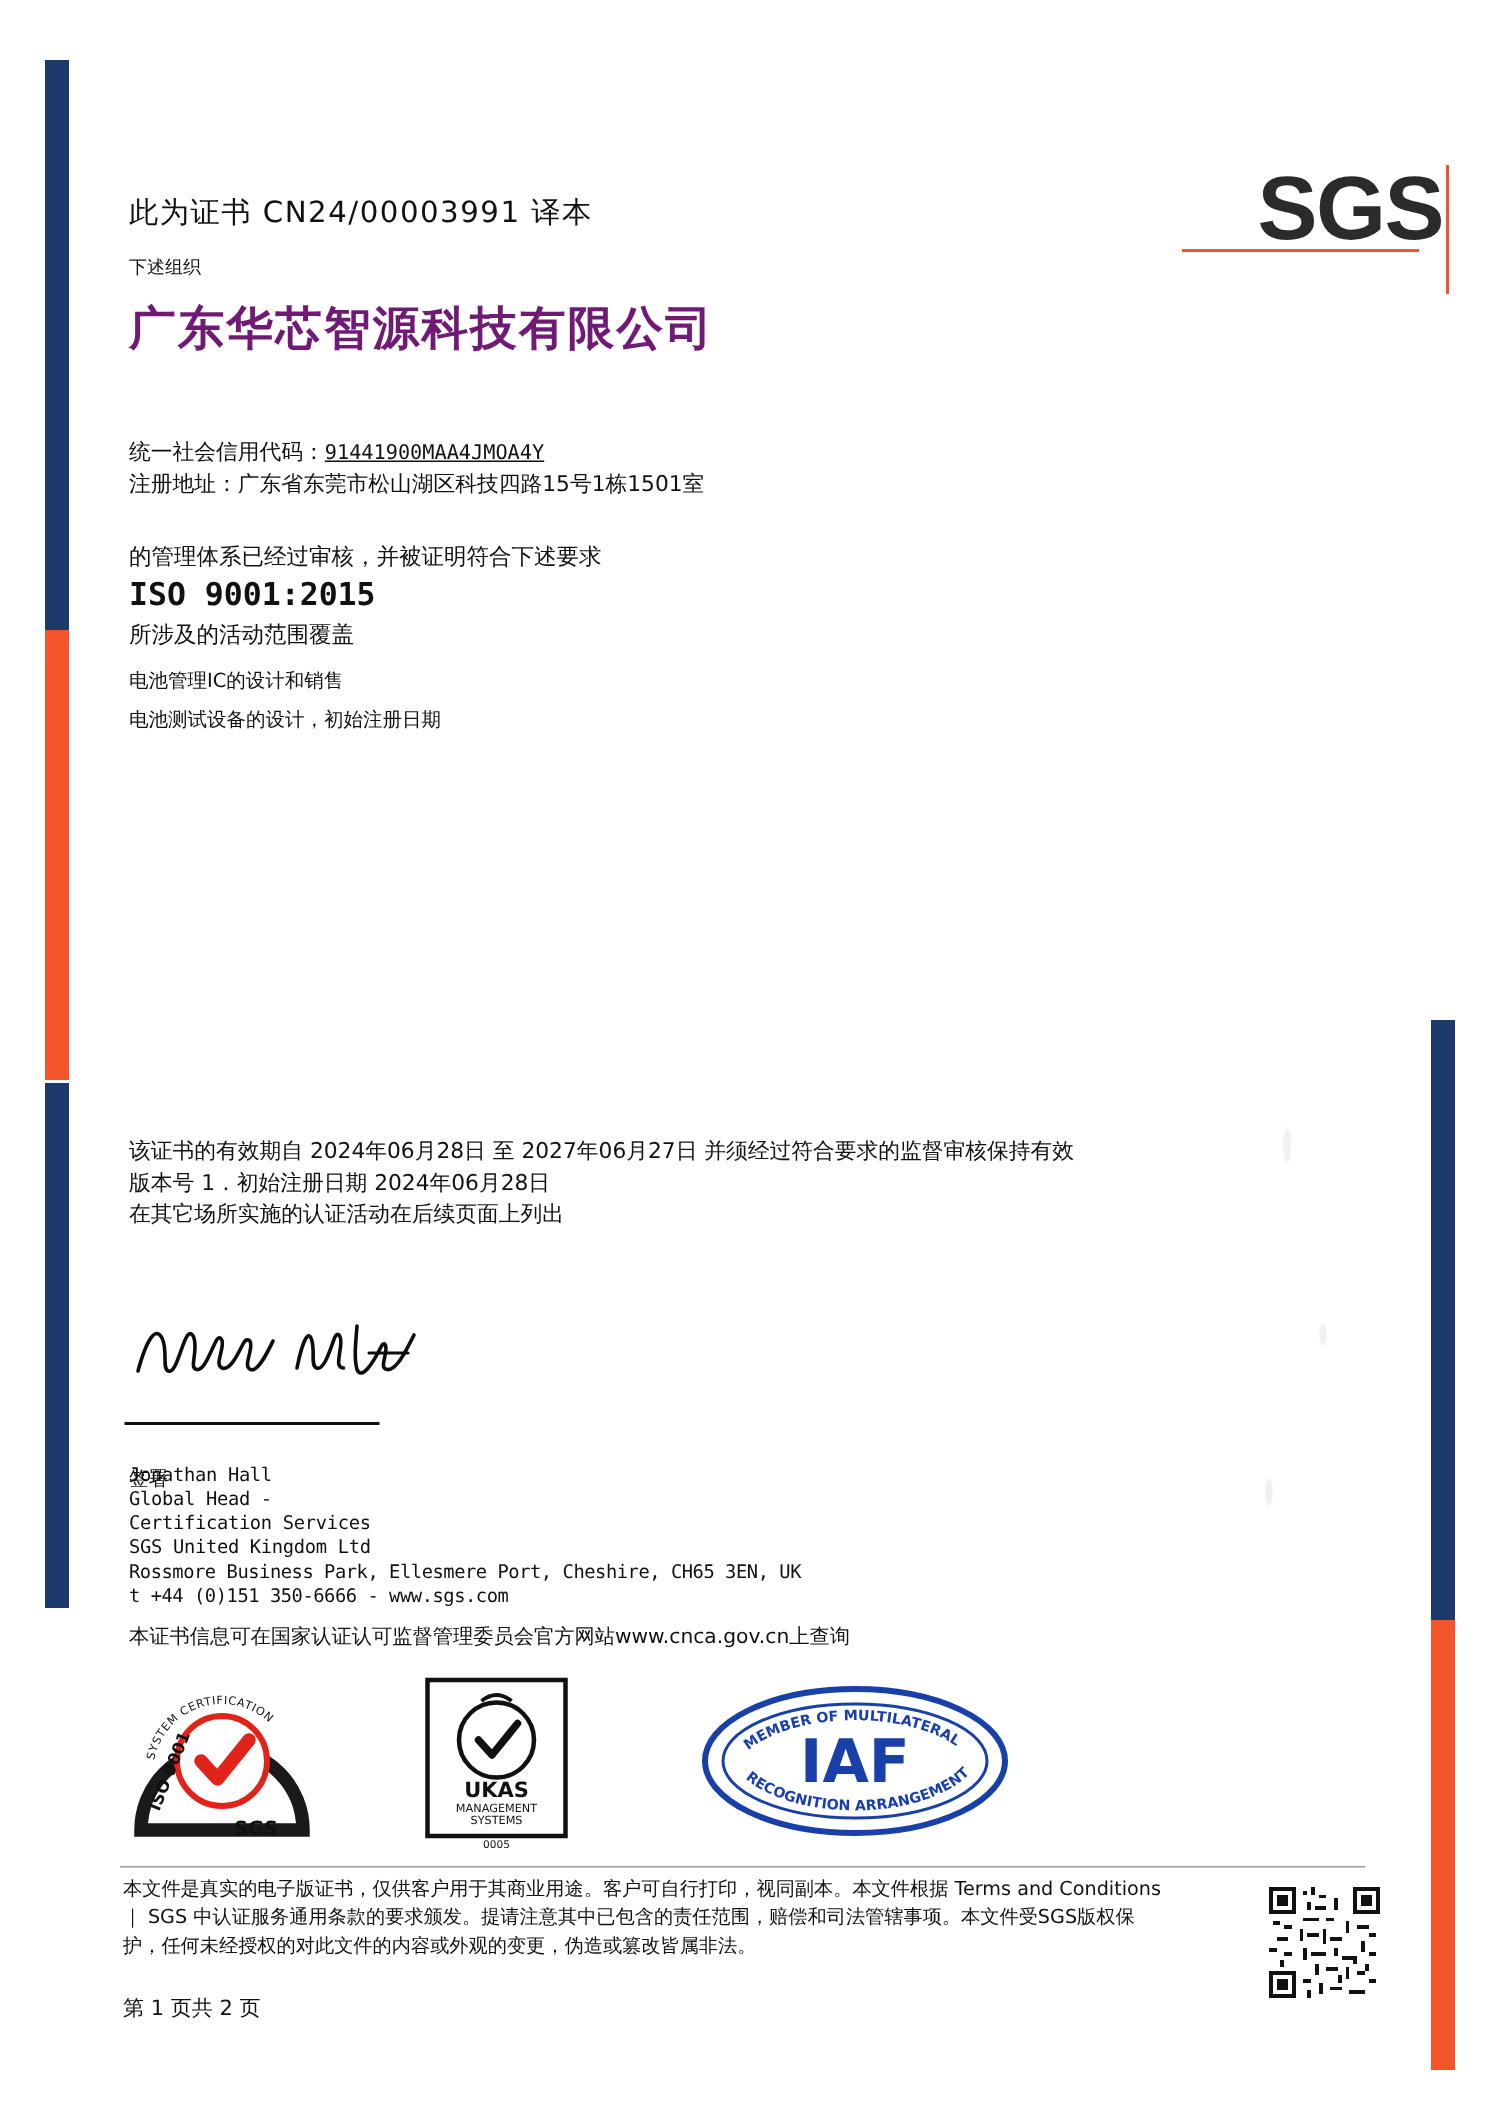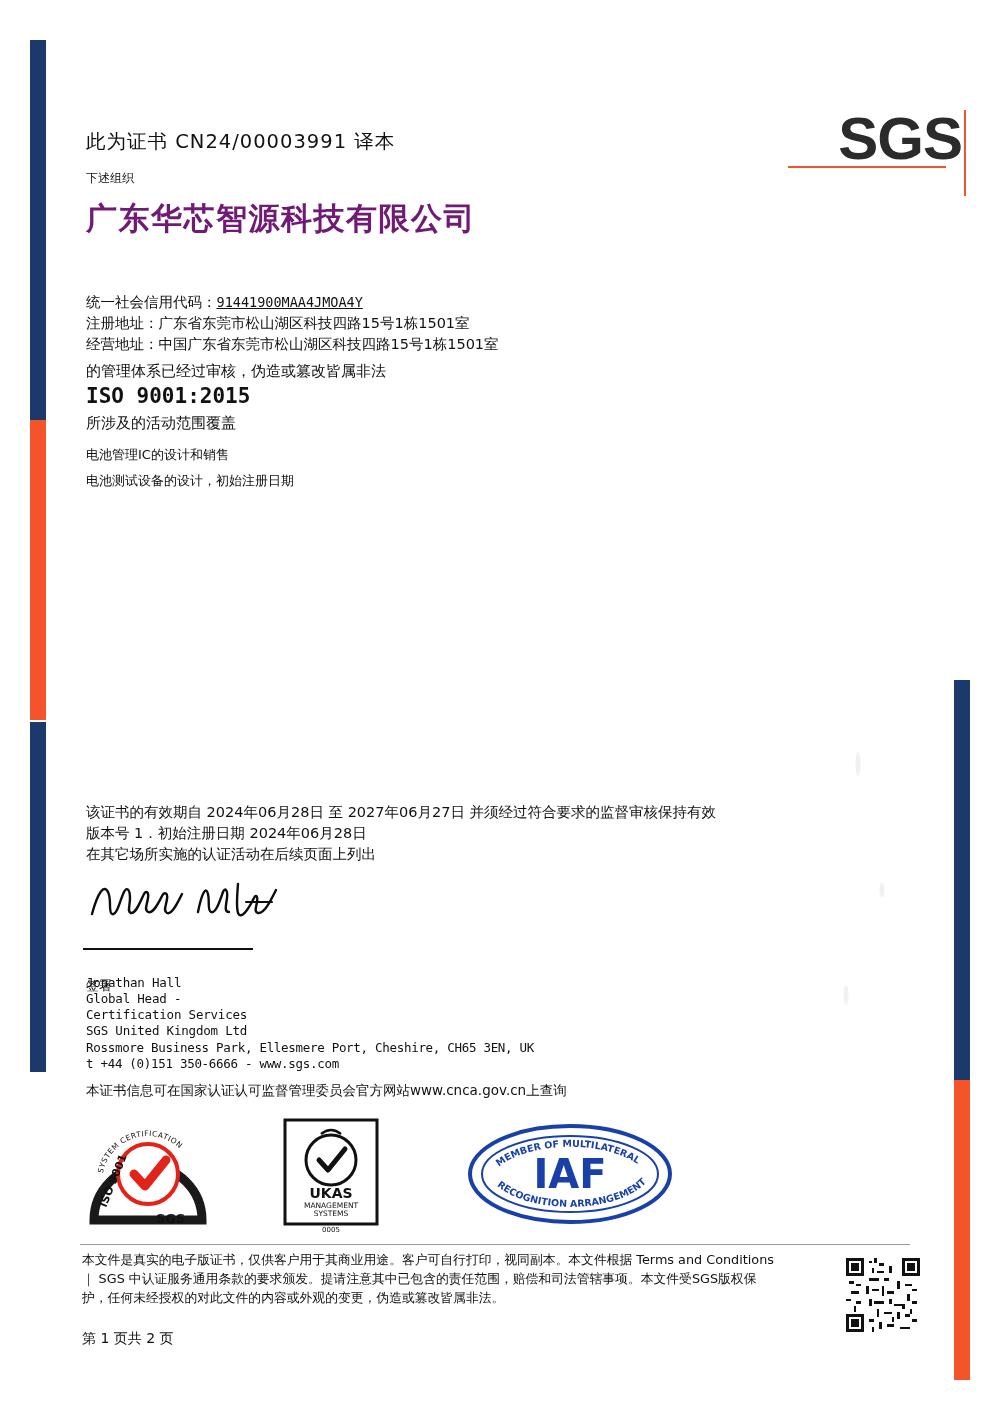--- a/index.html
+++ b/index.html
@@ -131,21 +131,21 @@
   .scope-lines {
     position: absolute;
     top: 442px;
     font-family: "DejaVu Sans", sans-serif;
     font-size: 13px;
     line-height: 26px;
   }
 
   .validity {
     position: absolute;
-    top: 802px;
+    top: 758px;
     font-family: "DejaVu Sans", sans-serif;
     font-size: 14.5px;
     line-height: 21px;
     width: 660px;
   }
 
   
   .signature-img {
     position: absolute;
     left: 86px;
@@ -271,26 +271,23 @@
 
     <div class="org-name">广东华芯智源科技有限公司</div>
 
     <div class="details">
       <div>
         <span>统一社会信用代码：</span><span class="mono">91441900MAA4JMOA4Y</span>
       </div>
       <div>
         <span>注册地址：</span><span>广东省东莞市松山湖区科技四路15号1栋1501室</span>
       </div>
-      <div>
-        <span>经营地址：</span><span>中国广东省东莞市松山湖区科技四路15号1栋1501室</span>
-      </div>
     </div>
 
-    <div class="statement">的管理体系已经过审核，伪造或篡改皆属非法</div>
+    <div class="statement">的管理体系已经过审核，并被证明符合下述要求</div>
 
     <div class="standard">ISO 9001:2015</div>
 
     <div class="scope-label">所涉及的活动范围覆盖</div>
 
     <div class="scope-lines">
       <div>电池管理IC的设计和销售</div>
       <div>电池测试设备的设计，初始注册日期</div>
     </div>
 

